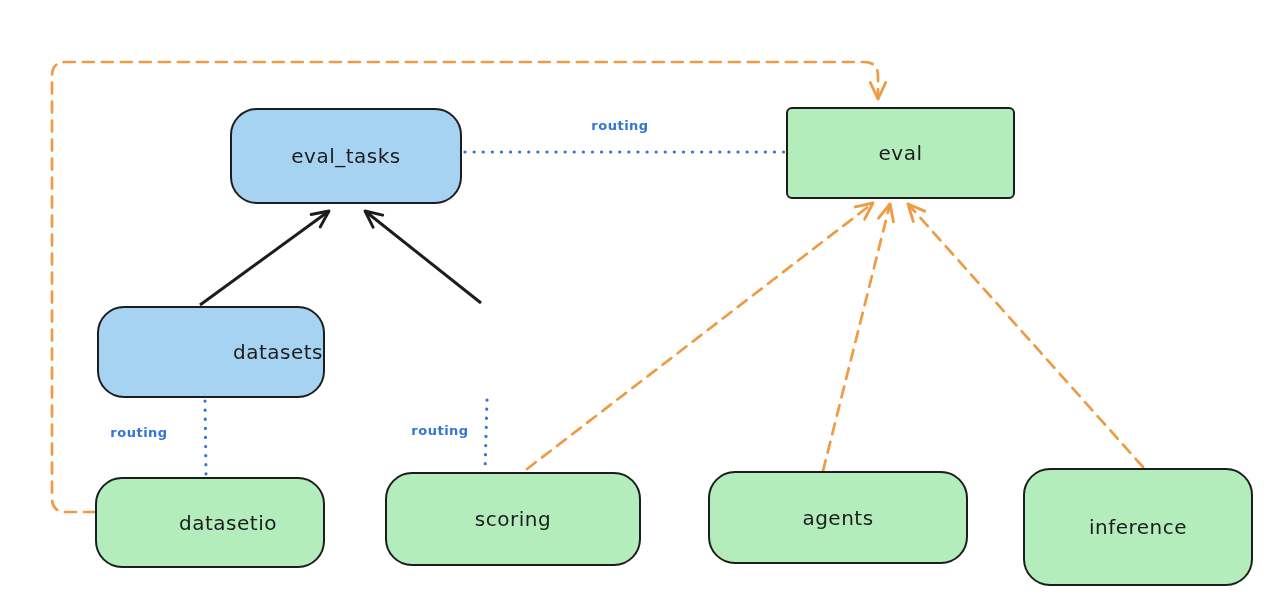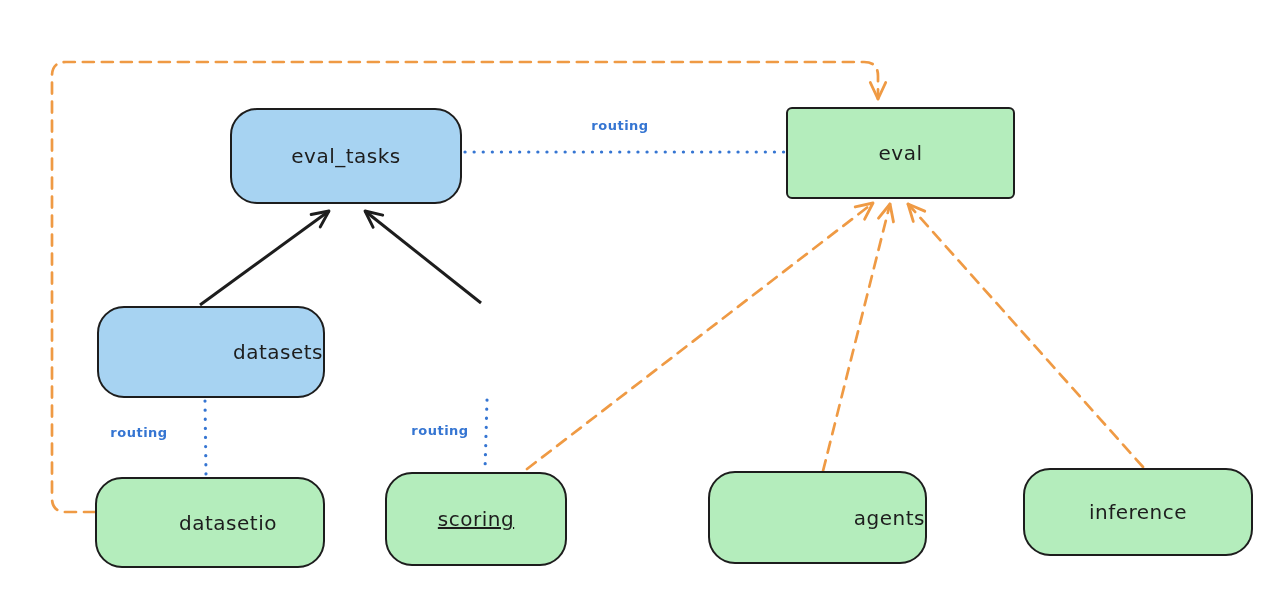--- a/index.html
+++ b/index.html
@@ -59,29 +59,29 @@
 
   <div class="node node-blue" style="left:97px; top:306px; width:228px; height:92px;justify-content:flex-end;">
     <span>datasets</span>
   </div>
 
 
   <div class="node node-green" style="left:95px; top:477px; width:230px; height:91px;padding-left:36px;">
     <span>datasetio</span>
   </div>
 
-  <div class="node node-green" style="left:385px; top:472px; width:182px; height:94px;text-decoration:underline;">
+  <div class="node node-green" style="left:385px; top:472px; width:256px; height:94px;">
     <span>scoring</span>
   </div>
 
-  <div class="node node-green" style="left:708px; top:471px; width:219px; height:93px;justify-content:flex-end;">
+  <div class="node node-green" style="left:708px; top:471px; width:260px; height:93px;">
     <span>agents</span>
   </div>
 
-  <div class="node node-green" style="left:1023px; top:468px; width:230px; height:88px;">
+  <div class="node node-green" style="left:1023px; top:468px; width:230px; height:118px;">
     <span>inference</span>
   </div>
 
   <span class="edge-label" style="left:575px; top:118px; width:90px;">routing</span>
   <span class="edge-label" style="left:94px; top:425px; width:90px;">routing</span>
   <span class="edge-label" style="left:395px; top:423px; width:90px;">routing</span>
 
 </div>
 
 </body></html>

